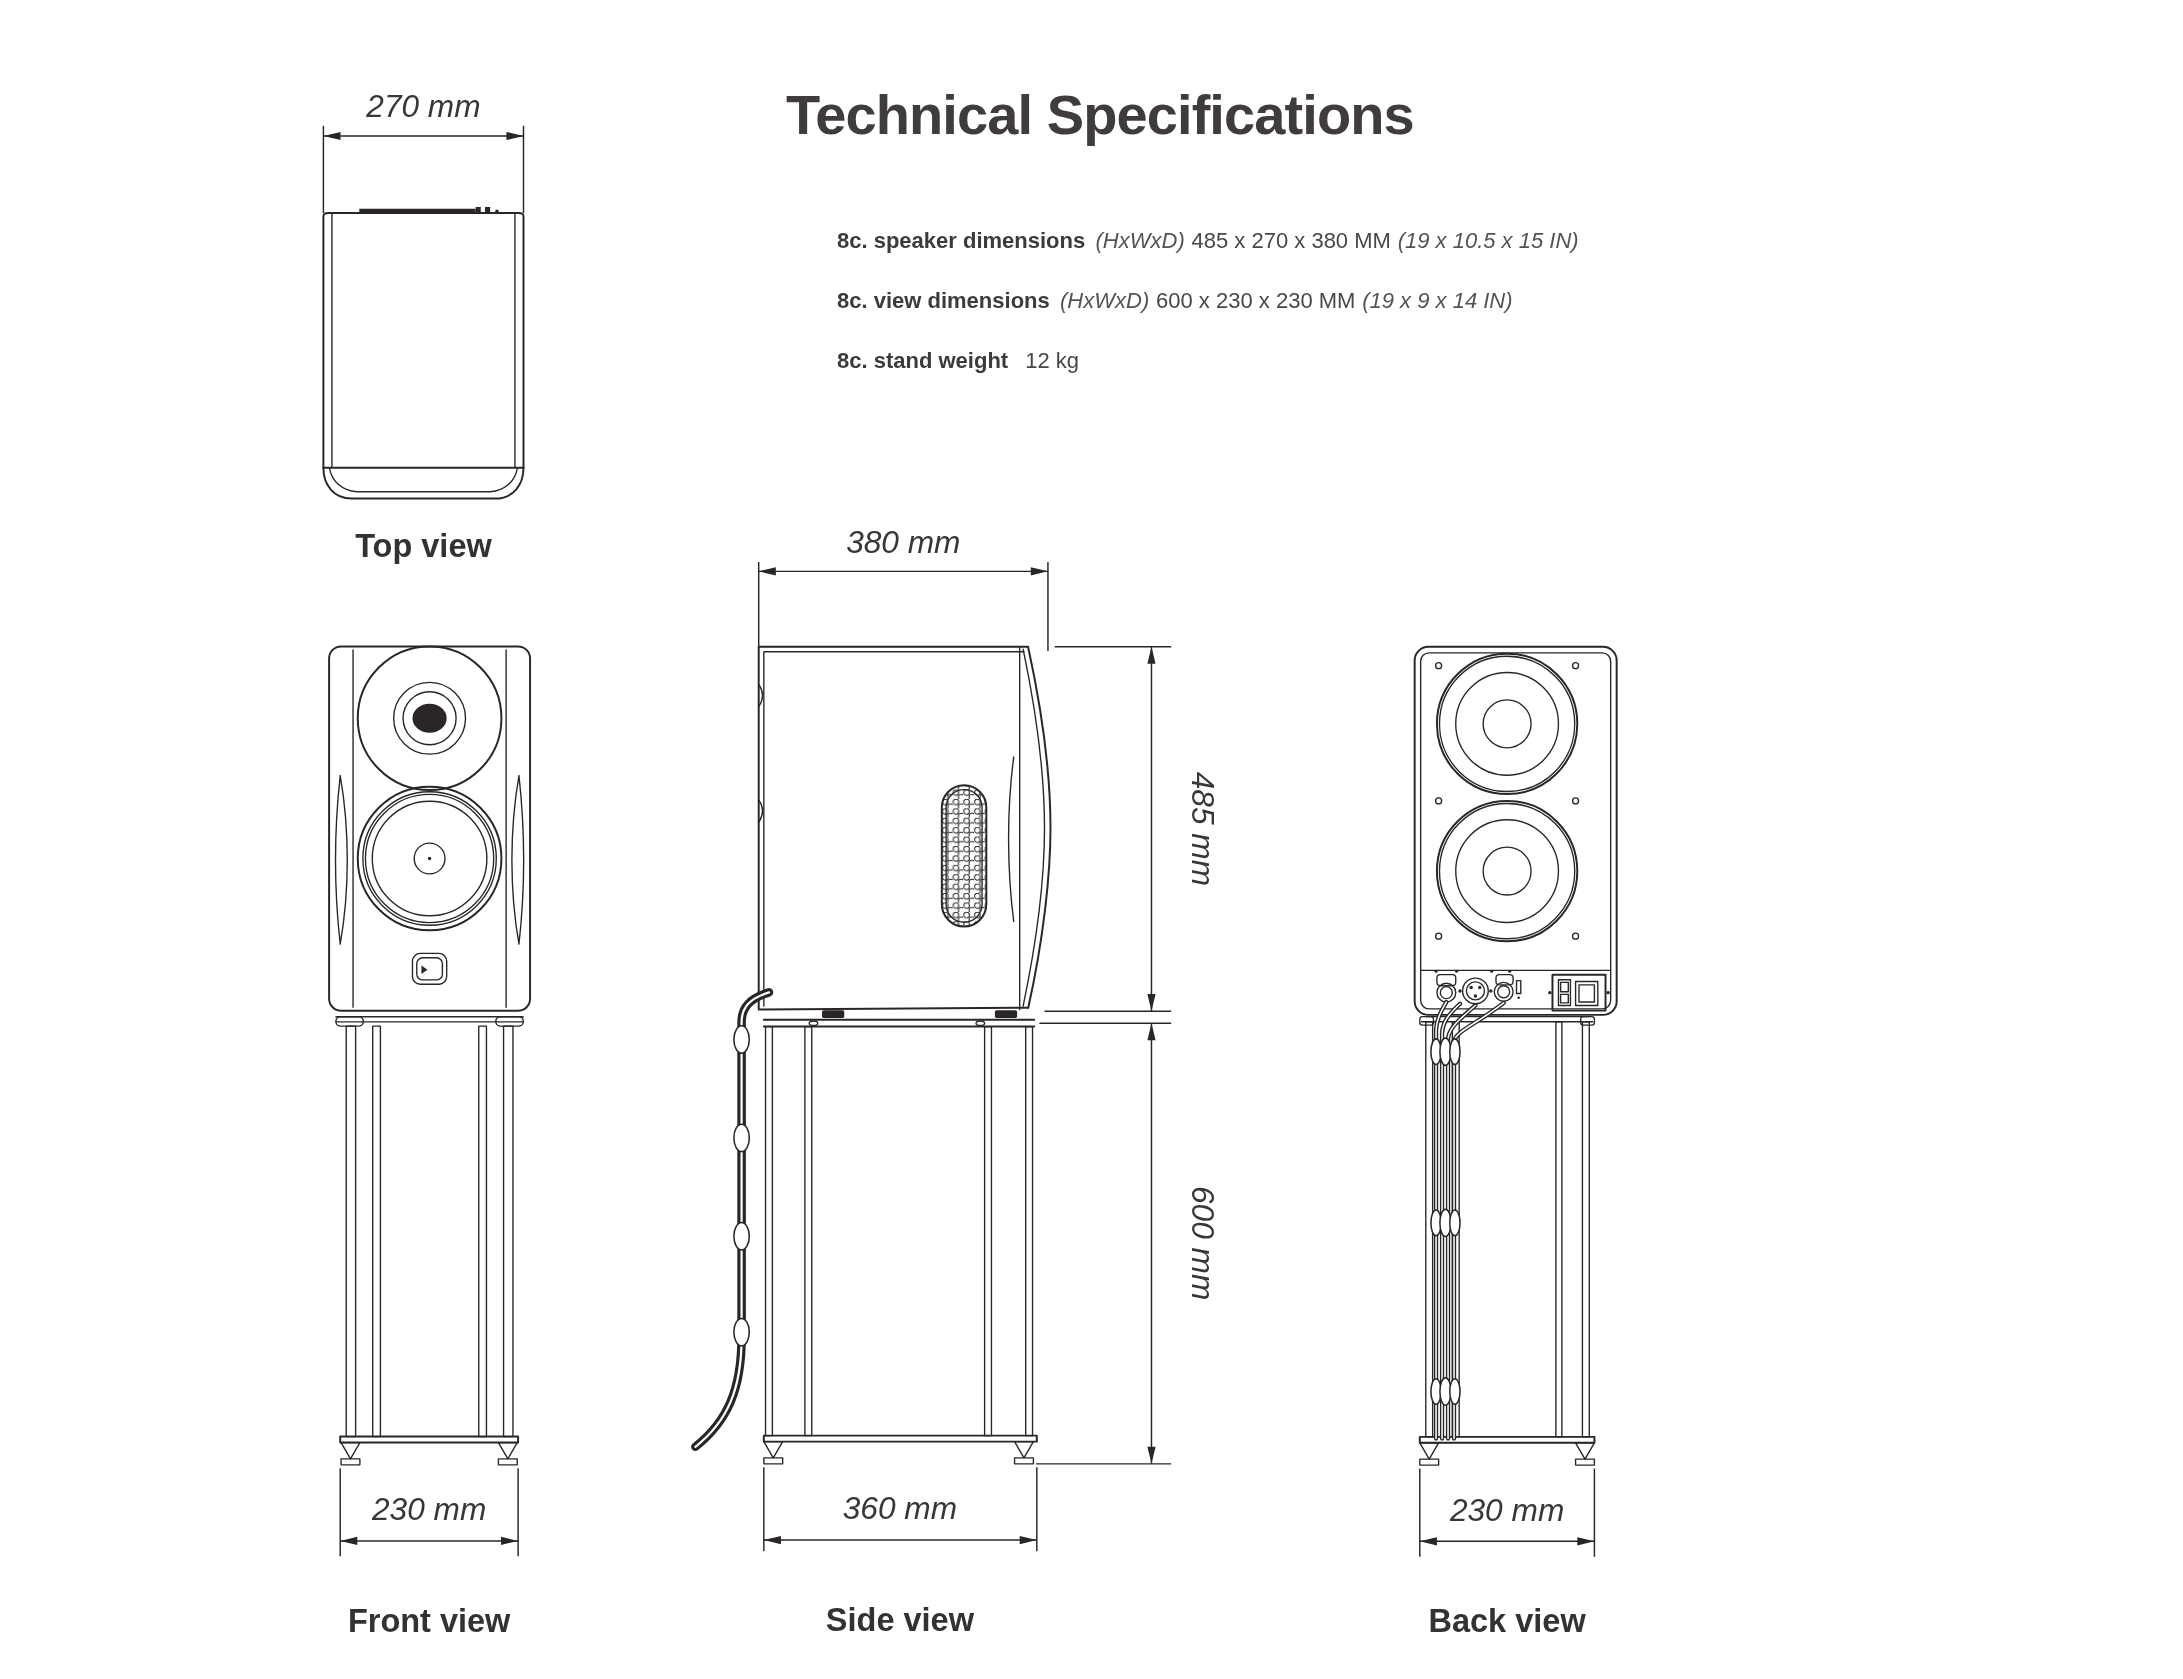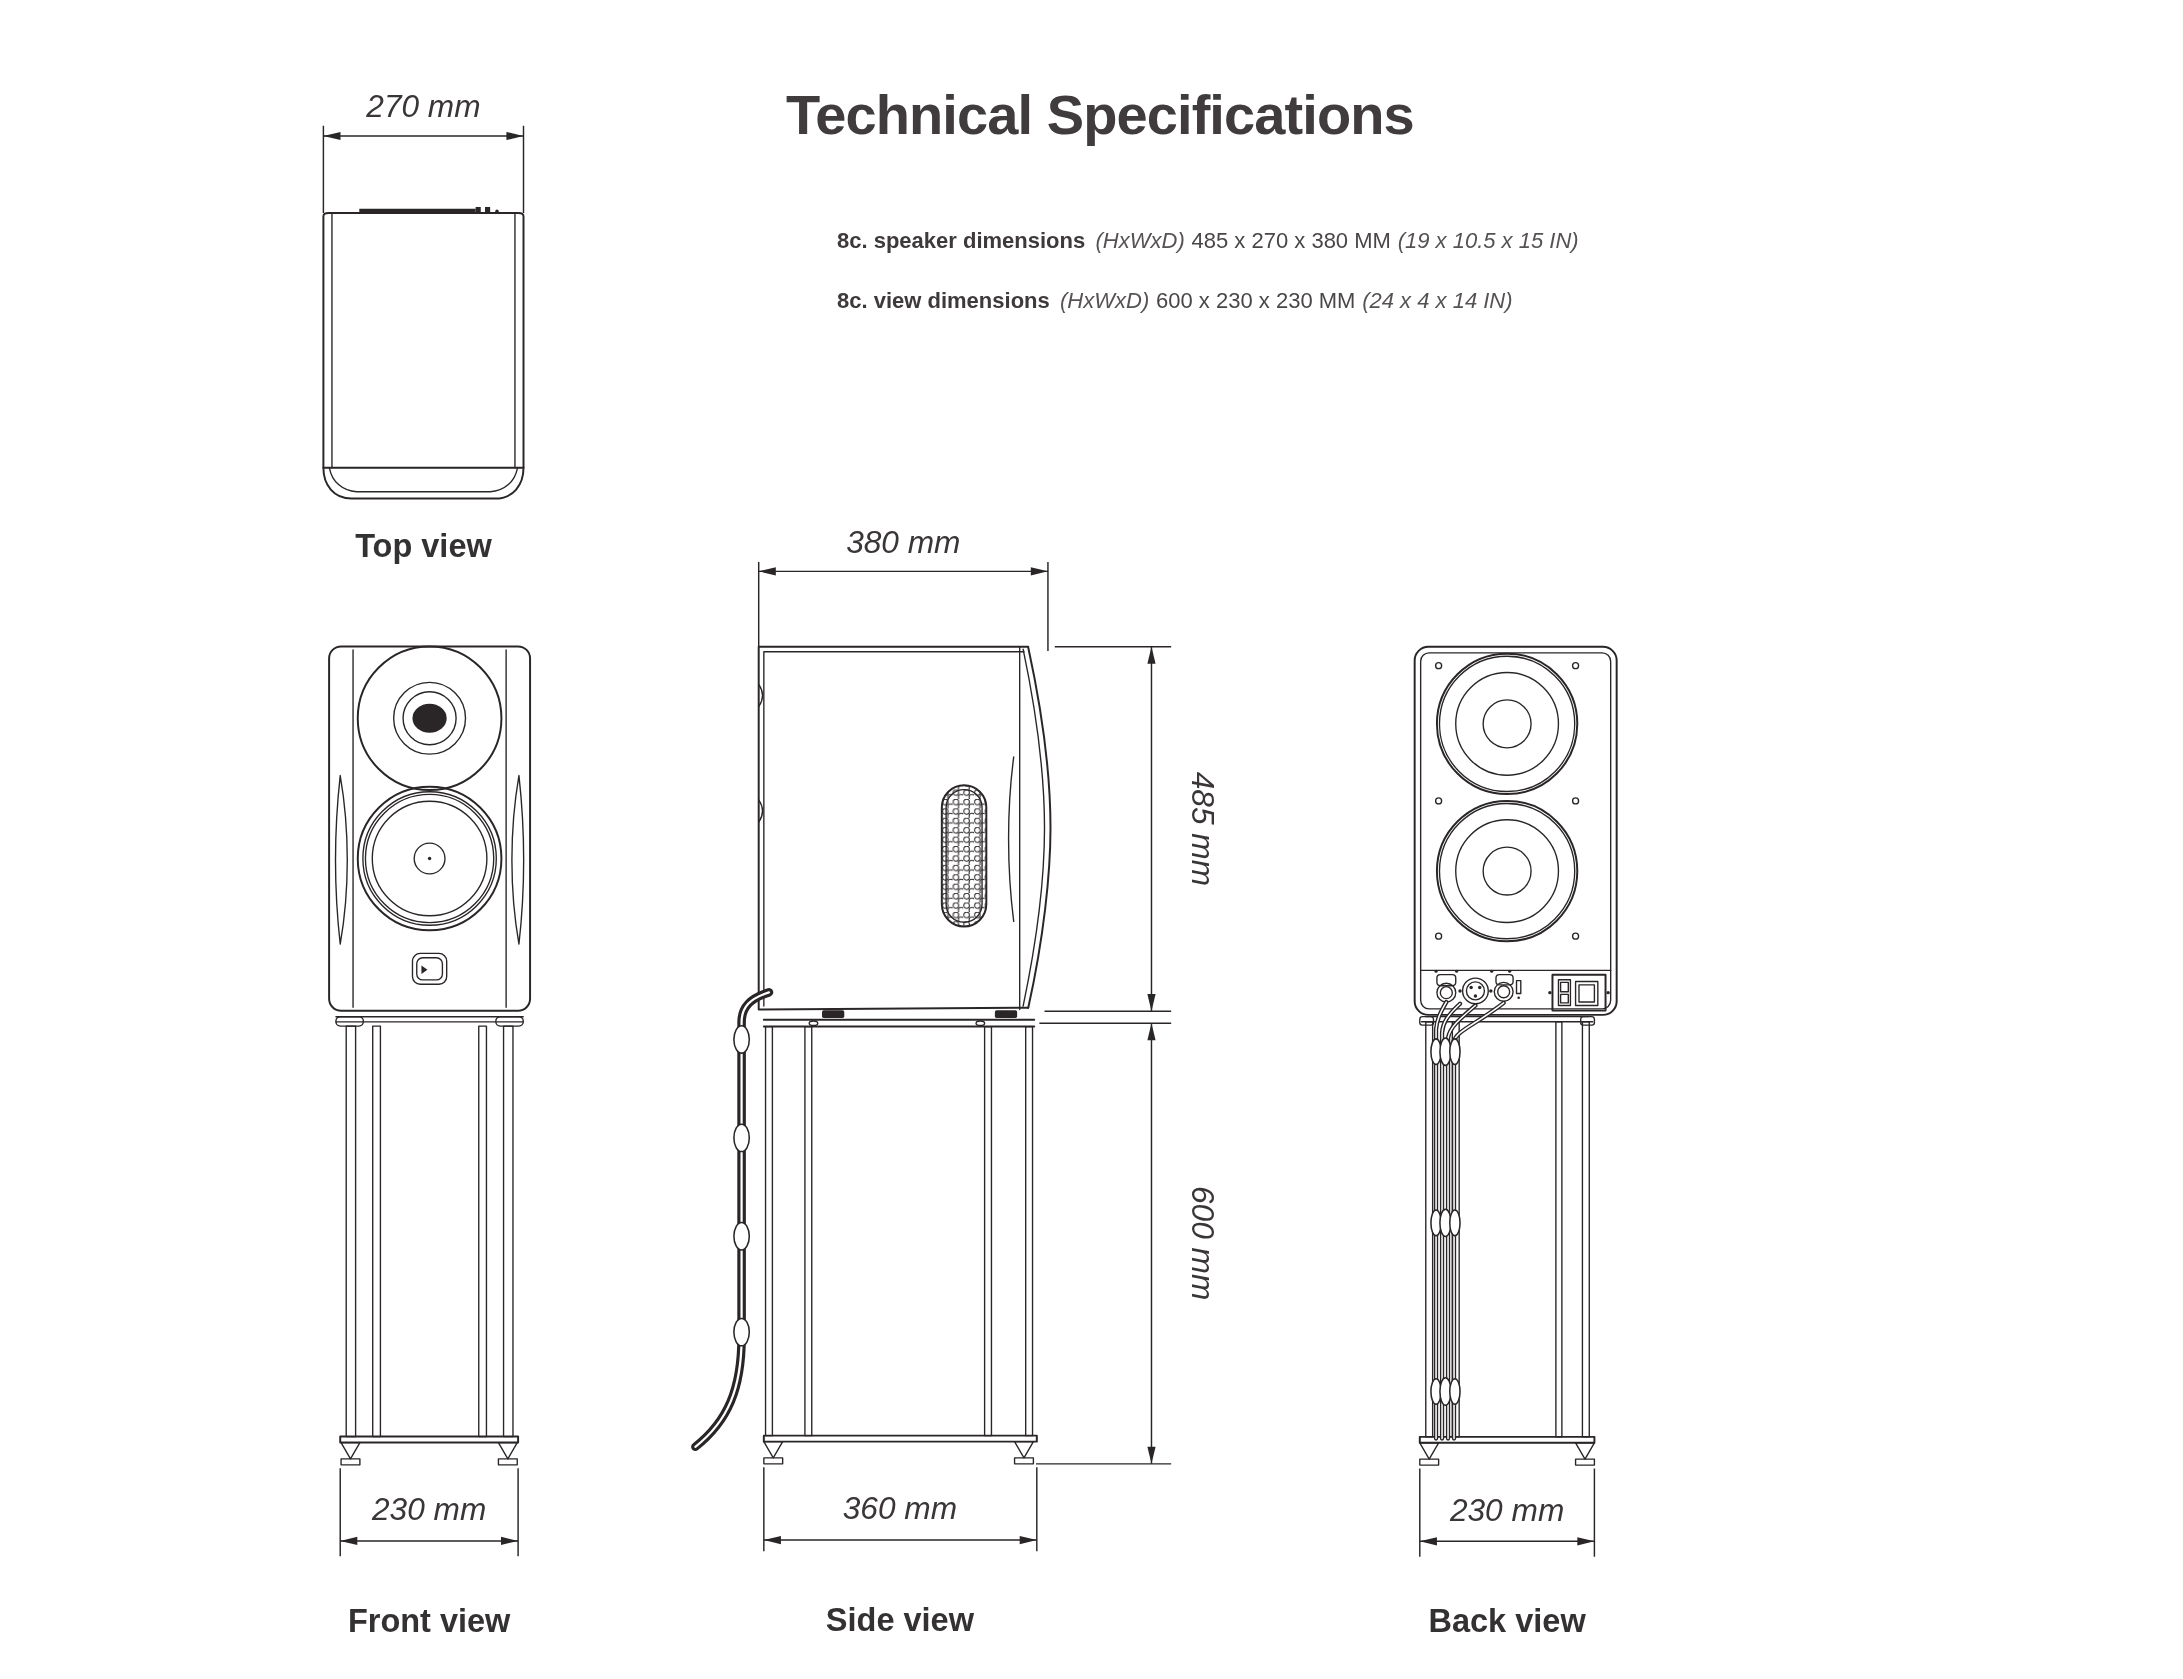--- a/index.html
+++ b/index.html
@@ -54,21 +54,24 @@
     </g>
     <text class="vlabel" x="135" y="556" text-anchor="middle">Top view</text>
   </svg>
 
   <div id="page-title">Technical Specifications</div>
   <div id="spec-block">
     <div class="spec-line">
       <span class="spec-label">8c. speaker dimensions</span><span class="spec-axes">(HxWxD)</span><span class="spec-metric">485 x 270 x 380 MM</span><span class="spec-imperial">(19 x 10.5 x 15 IN)</span>
     </div>
     <div class="spec-line">
-      <span class="spec-label">8c. view dimensions</span><span class="spec-axes">(HxWxD)</span><span class="spec-metric">600 x 230 x 230 MM</span><span class="spec-imperial">(24 x 4 x 14 IN)</span>
+      <span class="spec-label">8c. view dimensions</span><span class="spec-axes">(HxWxD)</span><span class="spec-metric">600 x 230 x 230 MM</span><span class="spec-imperial">(19 x 9 x 14 IN)</span>
+    </div>
+    <div class="spec-line">
+      <span class="spec-label">8c. stand weight</span><span class="spec-axes"></span><span class="spec-metric">12 kg</span><span class="spec-imperial"></span>
     </div>
   </div>
 
   <svg class="abs" style="left:312px;top:634px;" width="248" height="1010" viewBox="0 0 290 1180">
     <g>
       <rect class="s" x="20" y="14" width="235" height="426" rx="14"></rect>
       <path class="s15" d="M48,18 V436 M227,18 V436"></path>
       <path class="s15" d="M33,165 C44,228 44,300 33,362 C26,300 26,228 33,165 Z"></path>
       <path class="s15" d="M242,165 C231,228 231,300 242,362 C249,300 249,228 242,165 Z"></path>
       <g>

